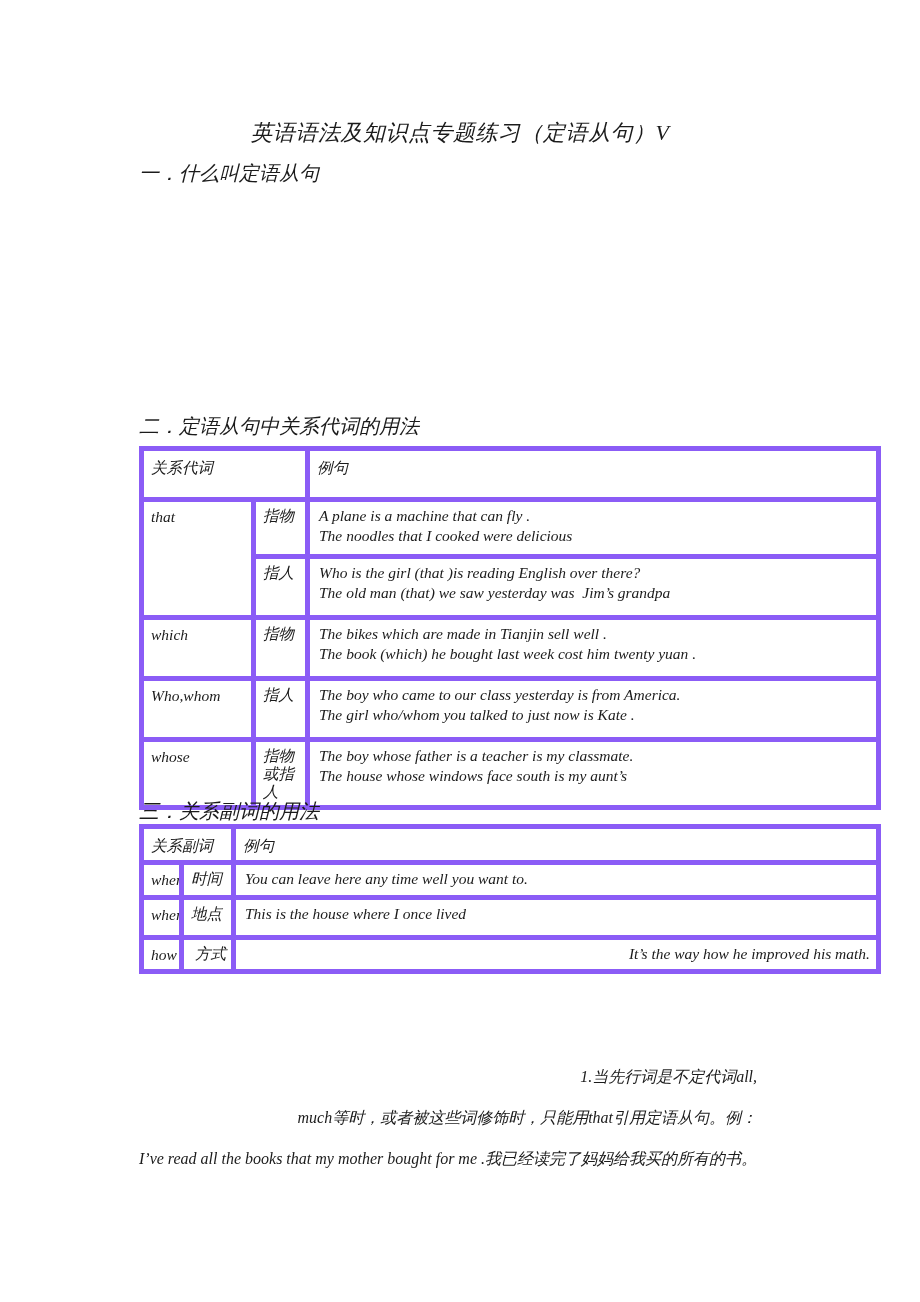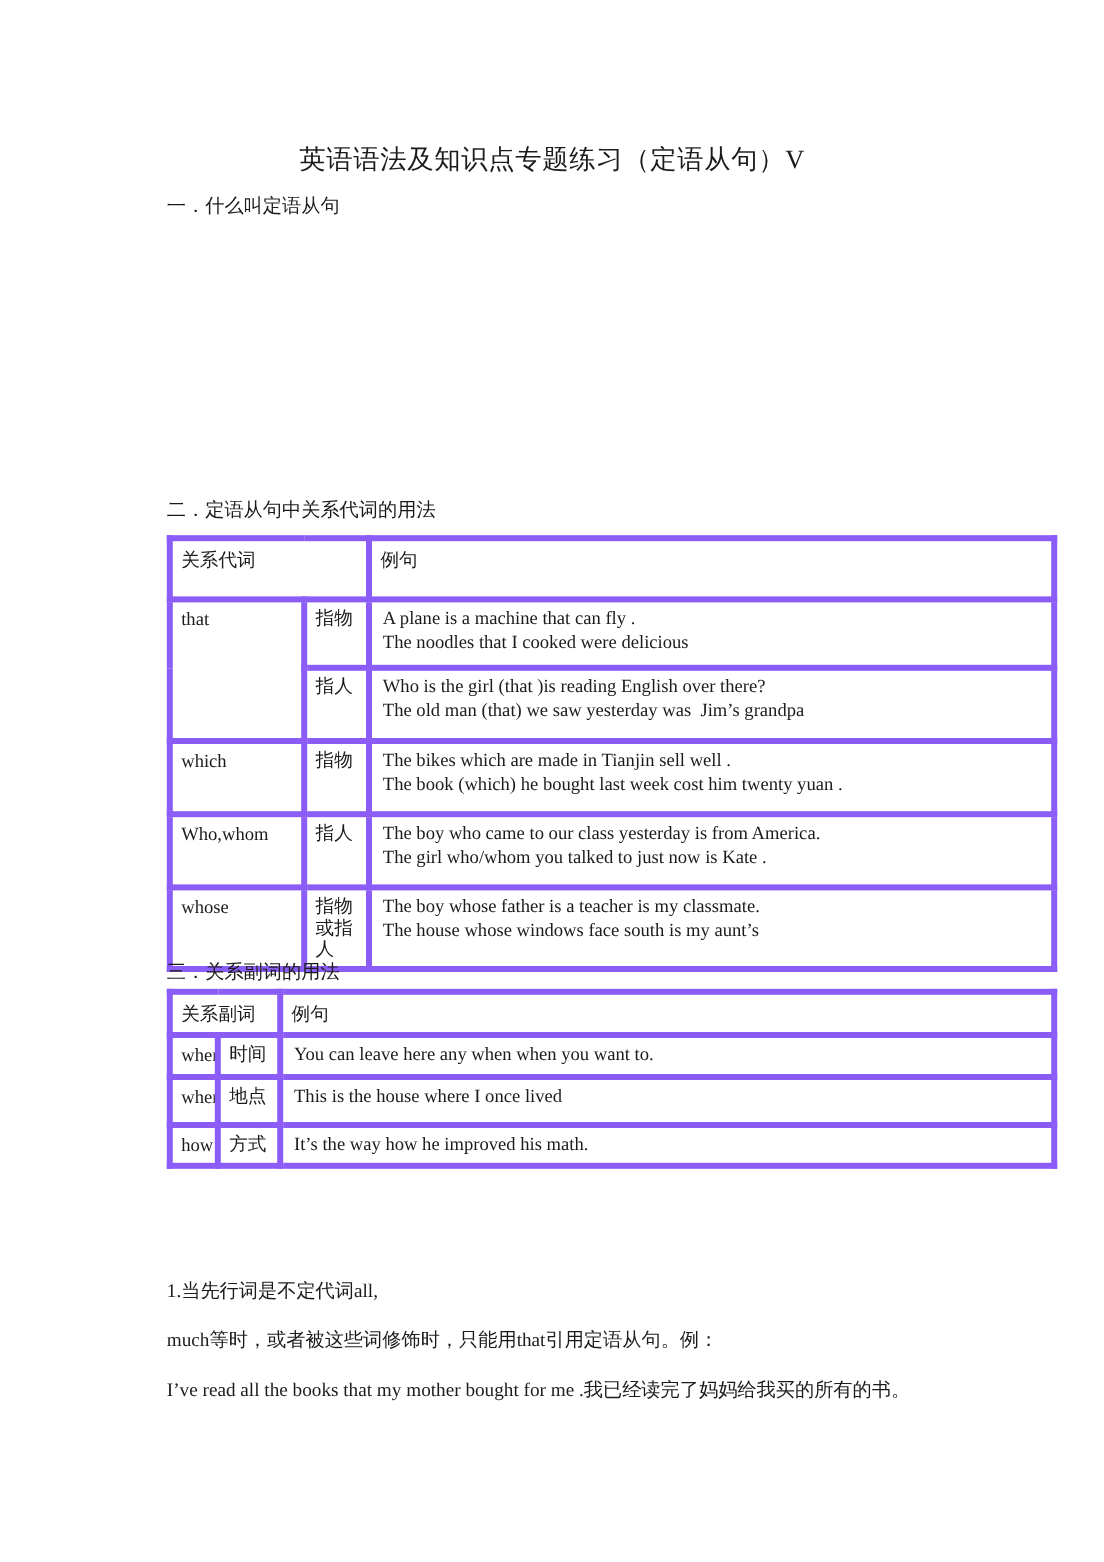--- a/index.html
+++ b/index.html
@@ -8,47 +8,48 @@
     background: #ffffff;
   }
   .page {
     position: relative;
     width: 920px;
     height: 1302px;
     background: #ffffff;
     overflow: hidden;
     font-family: "Liberation Serif", "DejaVu Serif", serif;
     color: #1b1b1b;
+    font-style: italic;
   }
   .doc-title {
     position: absolute;
     top: 120px;
     left: 0;
     right: 0;
     text-align: center;
     font-size: 22px;
     line-height: 26px;
     letter-spacing: 0.5px;
     white-space: pre;
   }
   .heading {
     position: absolute;
     left: 139px;
-    font-size: 16px;
+    font-size: 20px;
     line-height: 20px;
     white-space: pre;
   }
   .bodyblock {
     position: absolute;
     left: 139px;
     font-size: 16px;
     white-space: pre;
   }
   .para1 { top: 202px; line-height: 42px; }
-  .sec4-lines { top: 1056px; line-height: 41px; }
+  .sec4-lines { top: 1056px; line-height: 41px; text-align: right; }
   .pos-h1 { top: 163px; }
   .pos-h2 { top: 416px; }
   .pos-h3 { top: 801px; }
   .pos-h4 { top: 1021px; }
 
   table.doc-table {
     position: absolute;
     left: 139px;
     border-collapse: collapse;
     table-layout: fixed;
@@ -81,21 +82,21 @@
     padding: 7px 4px 4px 7px;
     line-height: 20px;
   }
   tr.h51 { height: 51px; }
   tr.h57 { height: 57px; }
   tr.h61 { height: 61px; }
   tr.h63 { height: 63px; }
   tr.h34 { height: 34px; }
   tr.h35 { height: 35px; }
   tr.h40 { height: 40px; }
-  tr.h39 { height: 34px; }
+  tr.h39 { height: 34px; text-align: right; }
 </style>
 </head>
 <body>
 
 <div class="page">
 
   <div class="doc-title">英语语法及知识点专题练习（定语从句）V</div>
 
   <div class="heading pos-h1">一．什么叫定语从句</div>
 
@@ -154,21 +155,21 @@
       <col style="width:645px">
     </colgroup>
     <tbody>
       <tr class="h34">
         <td colspan="2" class="cell-header">关系副词</td>
         <td class="cell-header">例句</td>
       </tr>
       <tr class="h35">
         <td class="cell-word">when</td>
         <td class="cell-refers">时间</td>
-        <td class="cell-example">You can leave here any when when you want to.</td>
+        <td class="cell-example">You can leave here any time well you want to.</td>
       </tr>
       <tr class="h40">
         <td class="cell-word">where</td>
         <td class="cell-refers">地点</td>
         <td class="cell-example">This is the house where I once lived</td>
       </tr>
       <tr class="h39">
         <td class="cell-word">how</td>
         <td class="cell-refers">方式</td>
         <td class="cell-example">It’s the way how he improved his math.</td>

